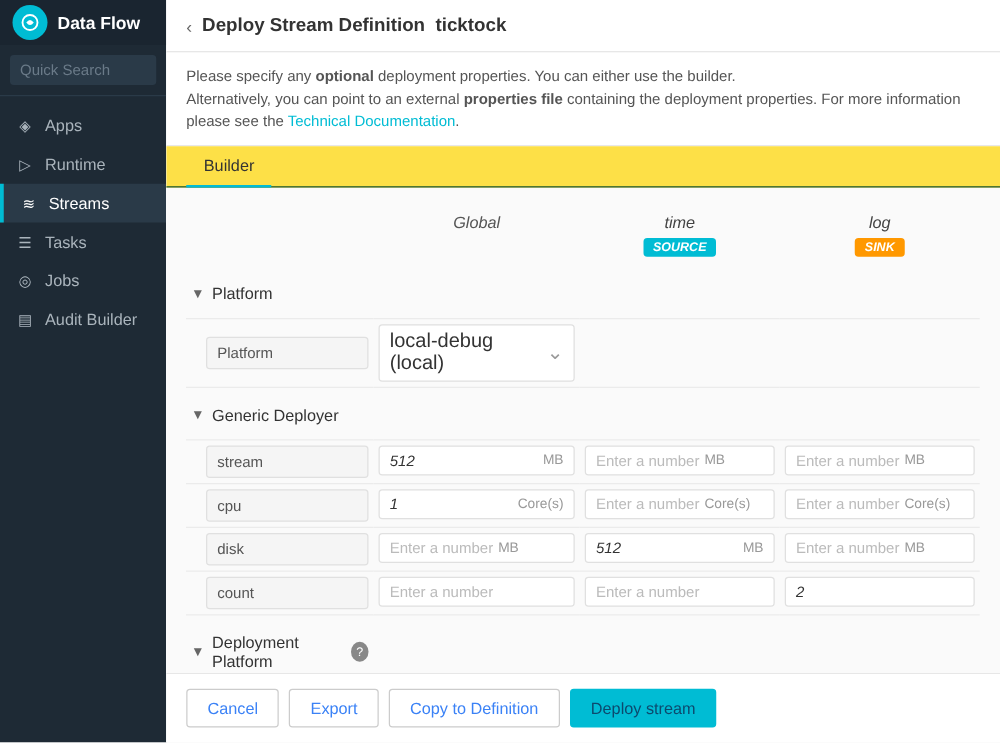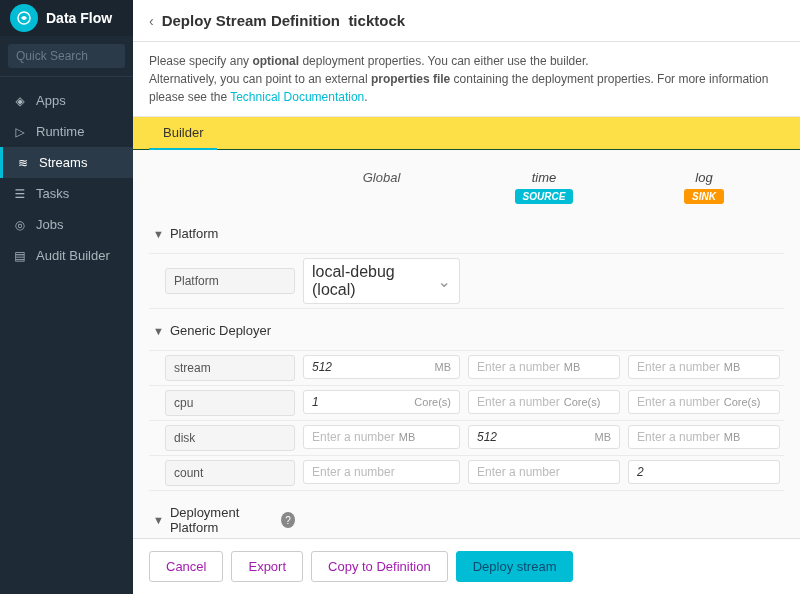--- a/index.html
+++ b/index.html
@@ -65,21 +65,21 @@
     .select-wrapper { display: flex; align-items: center; background: white; border: 1px solid #e0e0e0; border-radius: 3px; padding: 4px 8px; font-size: 16px; color: #333; }
     .select-wrapper .arrow { margin-left: auto; color: #999; }
 
     .props-row-container { display: flex; gap: 4px; align-items: center; }
     .props-text { font-size: 12px; color: #555; flex: 1; }
     .edit-btn { background: #00bcd4; border: none; color: white; border-radius: 3px; padding: 4px 8px; cursor: pointer; font-size: 12px; }
 
     
     .footer { padding: 12px 16px; border-top: 1px solid #e0e0e0; background: white; display: flex; gap: 8px; justify-content: flex-start; }
     .btn { padding: 7px 16px; border-radius: 3px; font-size: 13px; cursor: pointer; border: 1px solid; }
-    .btn-default { background: white; border-color: #ccc; color: #a21caf; }
+    .btn-default { background: white; border-color: #ccc; color: #3b82f6; }
     .btn-primary { background: #00bcd4; border-color: #00bcd4; color: #0c4a6e; }
   </style>
 </head>
 <body>
 
 <nav class="sidebar">
   <div class="sidebar-header">
     <div class="sidebar-logo">
       <svg width="16" height="16" viewBox="0 0 16 16" fill="none">
           <circle cx="8" cy="8" r="6" stroke="white" stroke-width="1.5"></circle>

